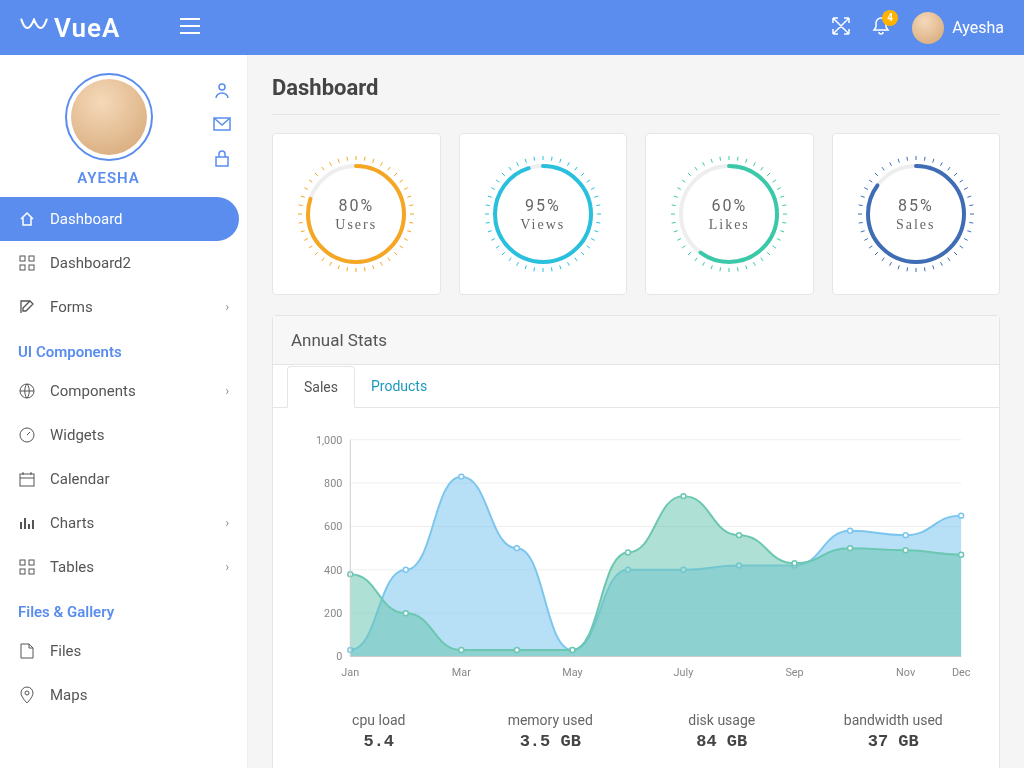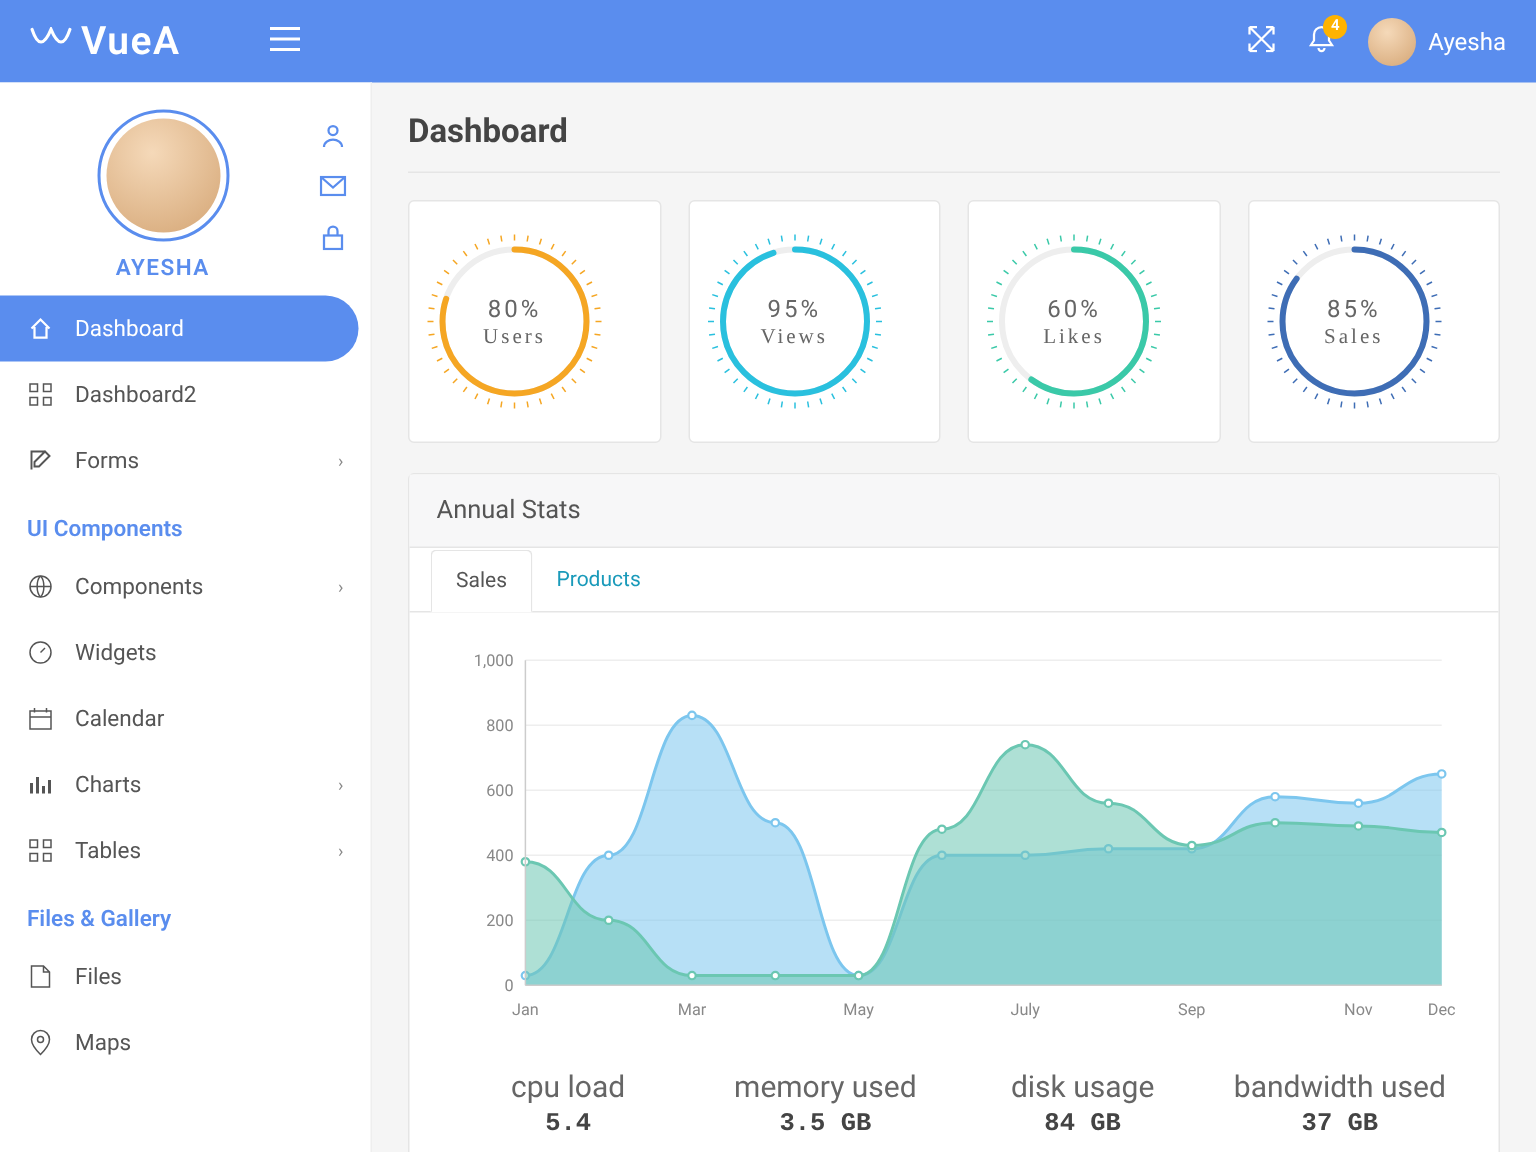--- a/index.html
+++ b/index.html
@@ -27,39 +27,39 @@
 .nav { list-style: none; }
 .nav-item { display: flex; align-items: center; gap: 14px; padding: 13px 18px; color: #555; cursor: pointer; font-size: 15px; position: relative; }
 .nav-item.active { background: #5a8dee; color: #fff; border-radius: 0 24px 24px 0; margin-right: 8px; }
 .nav-item .chev { margin-left: auto; font-size: 12px; color: #888; }
 .nav-heading { padding: 14px 18px 8px; color: #5a8dee; font-weight: 600; font-size: 15px; }
 
 .main { flex: 1; padding: 20px 24px; overflow-y: auto; }
 .page-title { font-size: 22px; color: #444; padding-bottom: 14px; border-bottom: 1px solid #e5e5e5; margin-bottom: 18px; }
 
 .stat-cards { display: flex; gap: 18px; margin-bottom: 20px; }
-.stat-card { flex: 1; background: #fff; border: 1px solid #e5e5e5; border-radius: 4px; padding: 20px 10px; display: flex; align-items: center; justify-content: flex-start; }
+.stat-card { flex: 1; background: #fff; border: 1px solid #e5e5e5; border-radius: 4px; padding: 20px 10px; display: flex; align-items: center; justify-content: center; }
 .gauge-wrap { position: relative; width: 120px; height: 120px; }
 .gauge-wrap svg { width: 120px; height: 120px; transform: rotate(-90deg); }
 .gauge-label { position: absolute; top: 0; left: 0; width: 100%; height: 100%; display: flex; flex-direction: column; align-items: center; justify-content: center; color: #666; letter-spacing: 2px; }
 .gauge-label .pct { font-size: 16px; margin-bottom: 2px; }
 .gauge-label .txt { font-size: 14px; font-family: Liberation Serif, serif; }
 
 .panel { background: #fff; border: 1px solid #e5e5e5; border-radius: 4px; }
 .panel-header { background: #f7f7f8; padding: 14px 18px; font-size: 17px; color: #555; border-bottom: 1px solid #e5e5e5; }
 .panel-body { padding: 0; }
 .tabs { display: flex; border-bottom: 1px solid #e5e5e5; padding: 0 14px; }
 .tab { padding: 12px 16px; font-size: 14px; cursor: pointer; color: #1a9aba; position: relative; top: 1px; }
 .tab.active { color: #555; border: 1px solid #e5e5e5; border-bottom: 1px solid #fff; border-radius: 4px 4px 0 0; background: #fff; }
 
 .chart-area { padding: 20px 28px 10px; }
 .chart-svg { width: 100%; height: 260px; }
 .chart-footer { display: flex; padding: 10px 20px 20px; }
 .foot-stat { flex: 1; text-align: center; color: #666; }
-.foot-stat .lbl { font-size: 20px; margin-bottom: 4px; }
+.foot-stat .lbl { font-size: 14px; margin-bottom: 4px; }
 .foot-stat .val { font-size: 17px; font-weight: 600; color: #444; font-family: Liberation Mono, monospace; }
 
 .ico { width: 18px; height: 18px; display: inline-flex; align-items: center; justify-content: center; }
 </style>
 </head>
 <body>
 
 <div class="topbar">
   <div class="logo">
     <svg class="logo-mark" viewBox="0 0 40 28">

